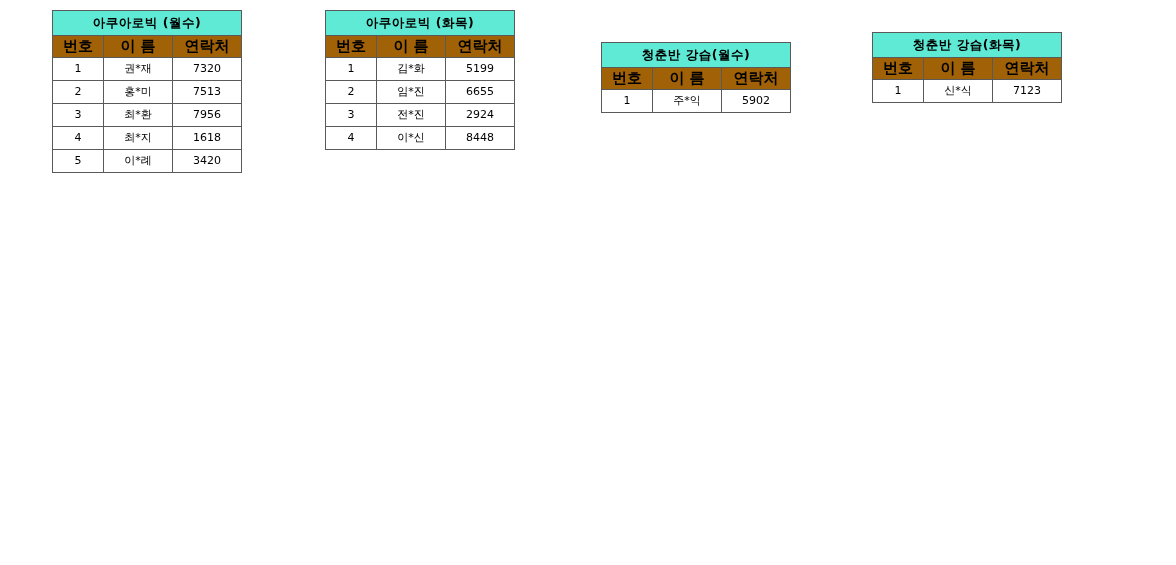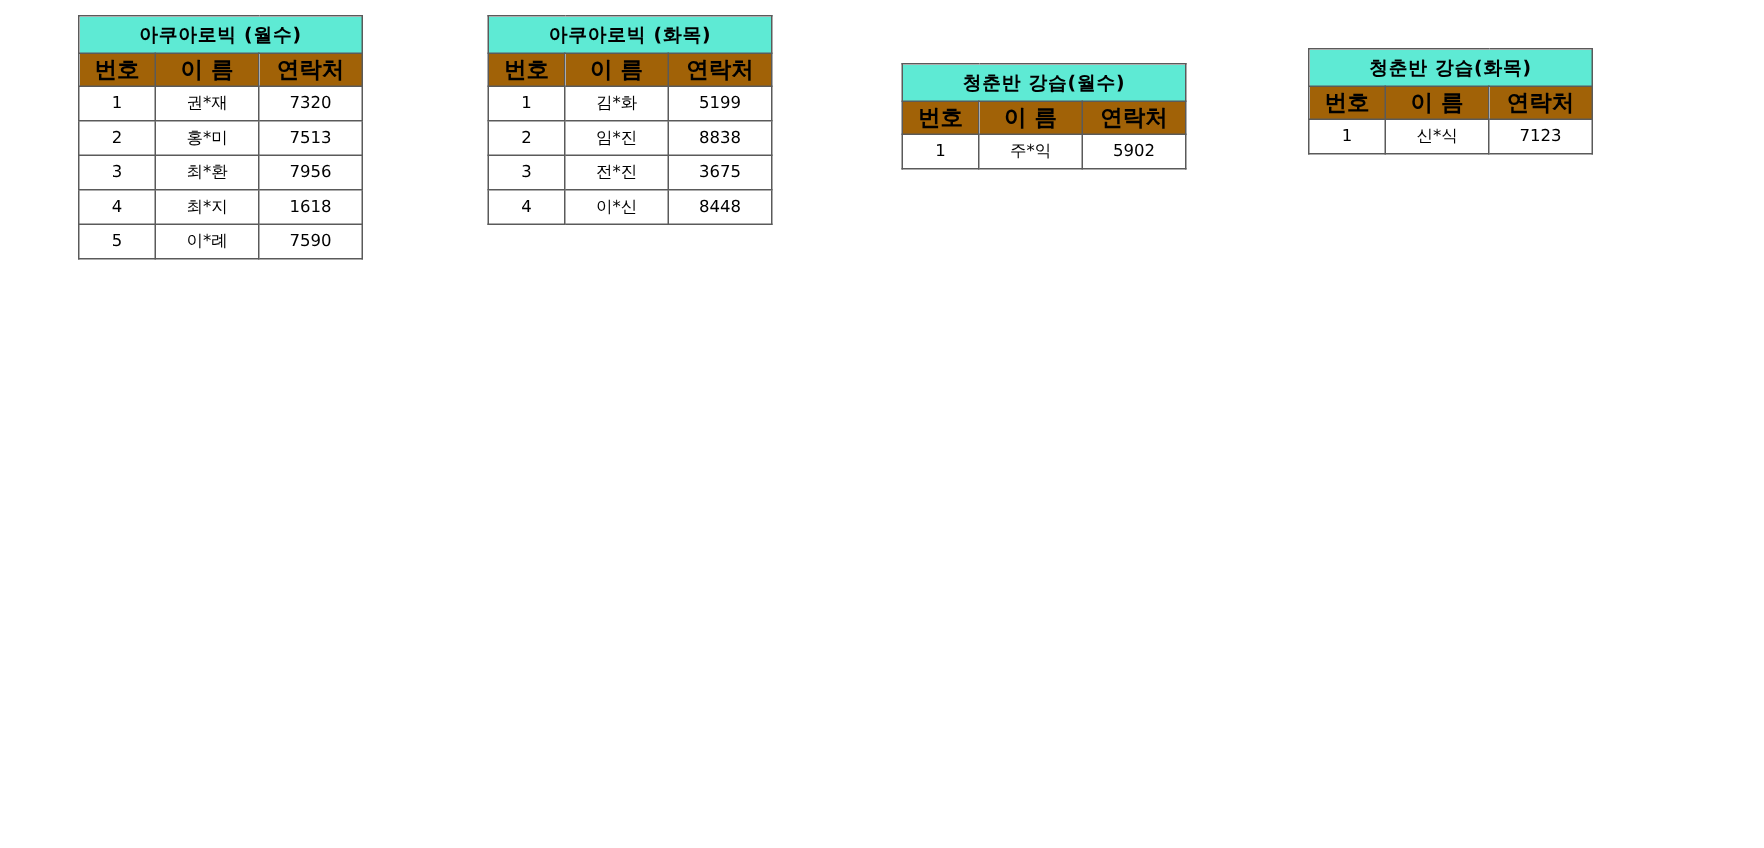--- a/index.html
+++ b/index.html
@@ -94,21 +94,21 @@
         <td class="cell-phone">7956</td>
       </tr>
       <tr>
         <td class="cell-no">4</td>
         <td class="cell-name">최*지</td>
         <td class="cell-phone">1618</td>
       </tr>
       <tr>
         <td class="cell-no">5</td>
         <td class="cell-name">이*례</td>
-        <td class="cell-phone">7590</td>
+        <td class="cell-phone">3420</td>
       </tr>
     </tbody>
   </table>
 
   <table class="tbl" id="t1">
     <tbody>
       <tr>
         <td class="title" colspan="3">아쿠아로빅 (화목)</td>
       </tr>
       <tr>
@@ -117,26 +117,26 @@
         <td class="hdr cell-phone">연락처</td>
       </tr>
       <tr>
         <td class="cell-no">1</td>
         <td class="cell-name">김*화</td>
         <td class="cell-phone">5199</td>
       </tr>
       <tr>
         <td class="cell-no">2</td>
         <td class="cell-name">임*진</td>
-        <td class="cell-phone">8838</td>
+        <td class="cell-phone">6655</td>
       </tr>
       <tr>
         <td class="cell-no">3</td>
         <td class="cell-name">전*진</td>
-        <td class="cell-phone">3675</td>
+        <td class="cell-phone">2924</td>
       </tr>
       <tr>
         <td class="cell-no">4</td>
         <td class="cell-name">이*신</td>
         <td class="cell-phone">8448</td>
       </tr>
     </tbody>
   </table>
 
   <table class="tbl" id="t2">

